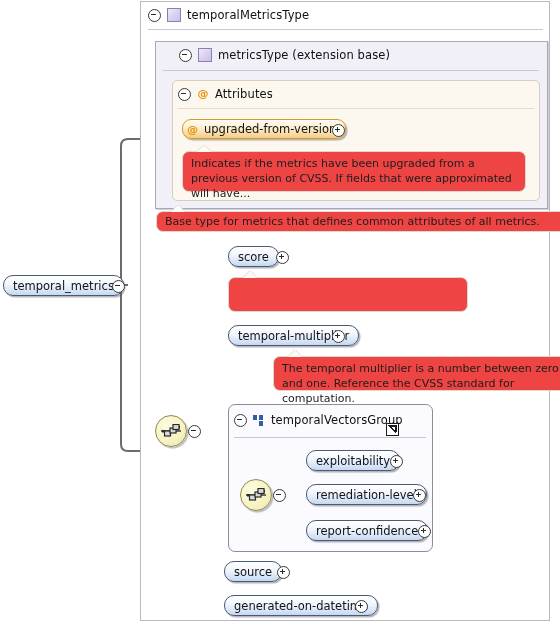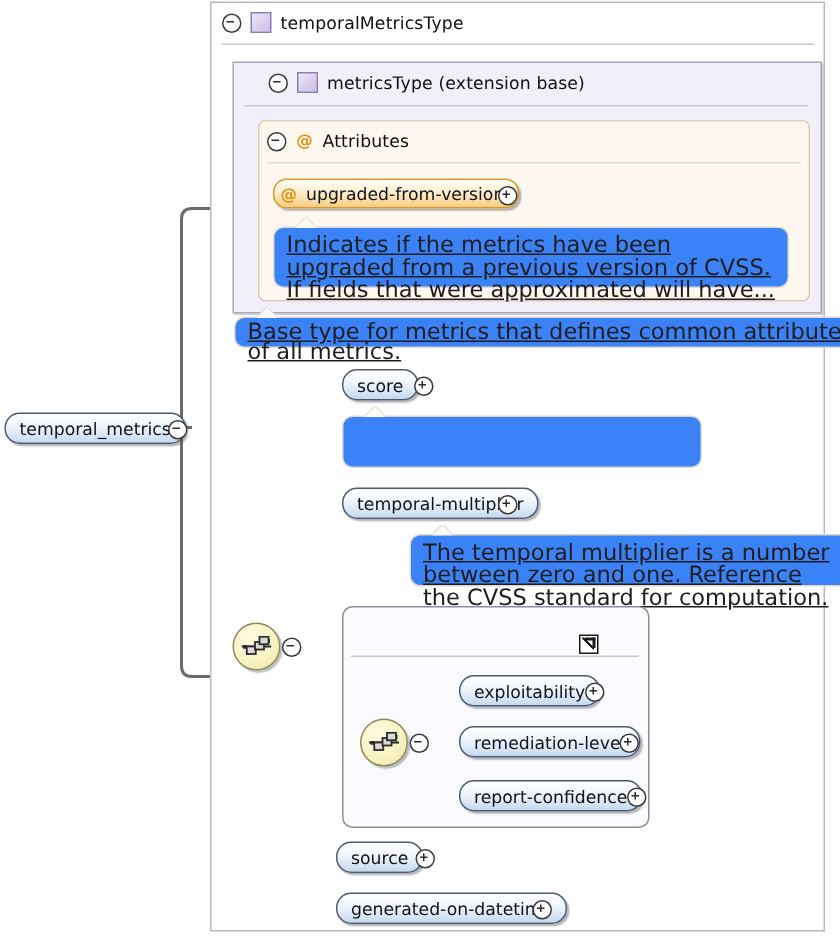--- a/index.html
+++ b/index.html
@@ -90,22 +90,22 @@
   .node.attr{
     border:1px solid #d59a2a;border-radius:9px;
     background:linear-gradient(180deg,#fffdf6 0%,#fdf0d4 40%,#f8d89a 82%,#f3cc86 100%);
     height:20px;padding-left:4px;
   }
   .node.attr .at{color:#e3940e;font-weight:bold;margin-right:6px;font-size:11px;}
 
   
   .doc{
     position:absolute;box-sizing:border-box;
-    border:1px solid #ded9d0;border-radius:7px;background:#3b82f6;
-    color:#1d1d1d;font-size:15px;line-height:15px;padding:4px 8px;text-decoration:underline;
+    border:1px solid #ded9d0;border-radius:7px;background:#ef4444;
+    color:#1d1d1d;font-size:11px;line-height:15px;padding:4px 8px;
   }
   .doc .notch{
     position:absolute;top:-7px;left:14px;width:14px;height:7px;overflow:hidden;
   }
   .doc .notch::after{
     content:"";position:absolute;left:0;top:0;width:0;height:0;
     border-left:7px solid transparent;border-right:7px solid transparent;
     border-bottom:7px solid #fdfbf6;
     filter:drop-shadow(0 -1px 0 #ded9d0);
   }
@@ -218,20 +218,29 @@
   <div class="node" style="left:228px;top:325px;">
     <span>temporal-multiplier</span>
   </div>
   <span class="tgl plus" style="position:absolute;left:332px;top:330px;"></span>
   <div class="doc" style="left:228px;top:356px;width:298px;height:35px;margin-left:45px;">
     <span class="notch"></span>
     <span>The temporal multiplier is a number between zero and one. Reference the CVSS standard for computation.</span>
   </div>
 
   <div class="group-box"></div>
+  <div class="hdr" style="left:234px;top:412px;">
+    <span class="tgl"></span>
+    <span class="ico-group">
+        <i></i>
+        <i></i>
+        <i></i>
+      </span>
+    <span class="lbl">temporalVectorsGroup</span>
+  </div>
   <span class="ico-ext" style="position:absolute;left:386px;top:423px;"></span>
   <div class="hdr-rule" style="left:234px;top:437px;width:192px;background:#c6c6d0;"></div>
 
   <div class="seq" style="left:240px;top:479px;">
     <svg width="20" height="14" viewBox="0 0 20 14">
       <line x1="0" y1="7" x2="20" y2="7" stroke="#2b2b2b" stroke-width="1.4"></line>
       <rect x="1" y="6" width="2.5" height="2.5" fill="#2b2b2b"></rect>
       <rect x="16.5" y="2" width="2.5" height="2.5" fill="#2b2b2b"></rect>
       <rect x="3.5" y="7" width="6" height="5" fill="#d9d9d9" stroke="#2b2b2b" stroke-width="1.2"></rect>
       <rect x="9" y="4" width="6" height="5" fill="#d9d9d9" stroke="#2b2b2b" stroke-width="1.2"></rect>

